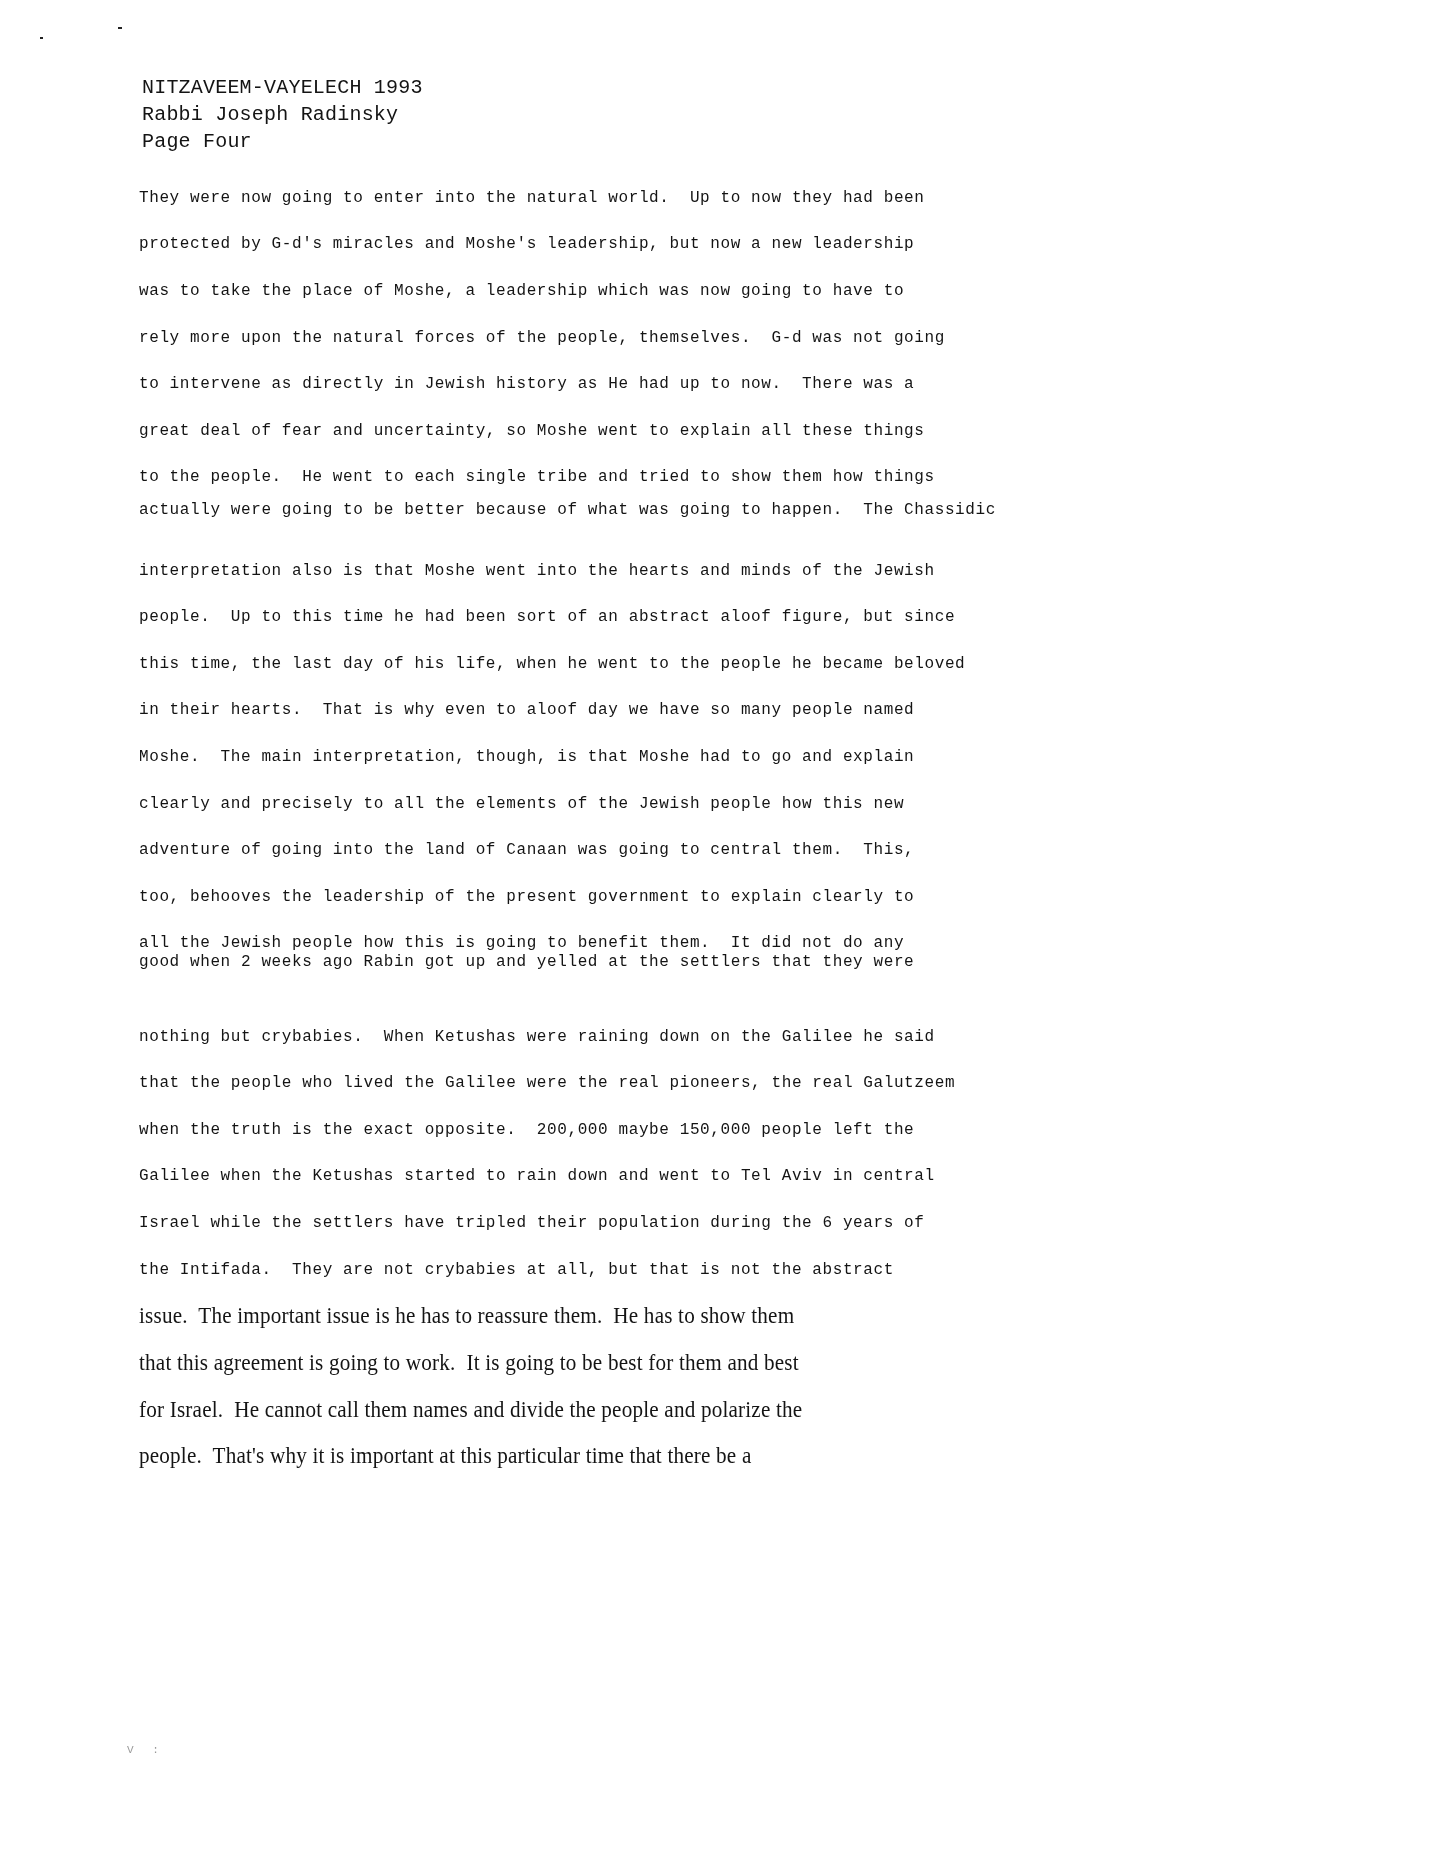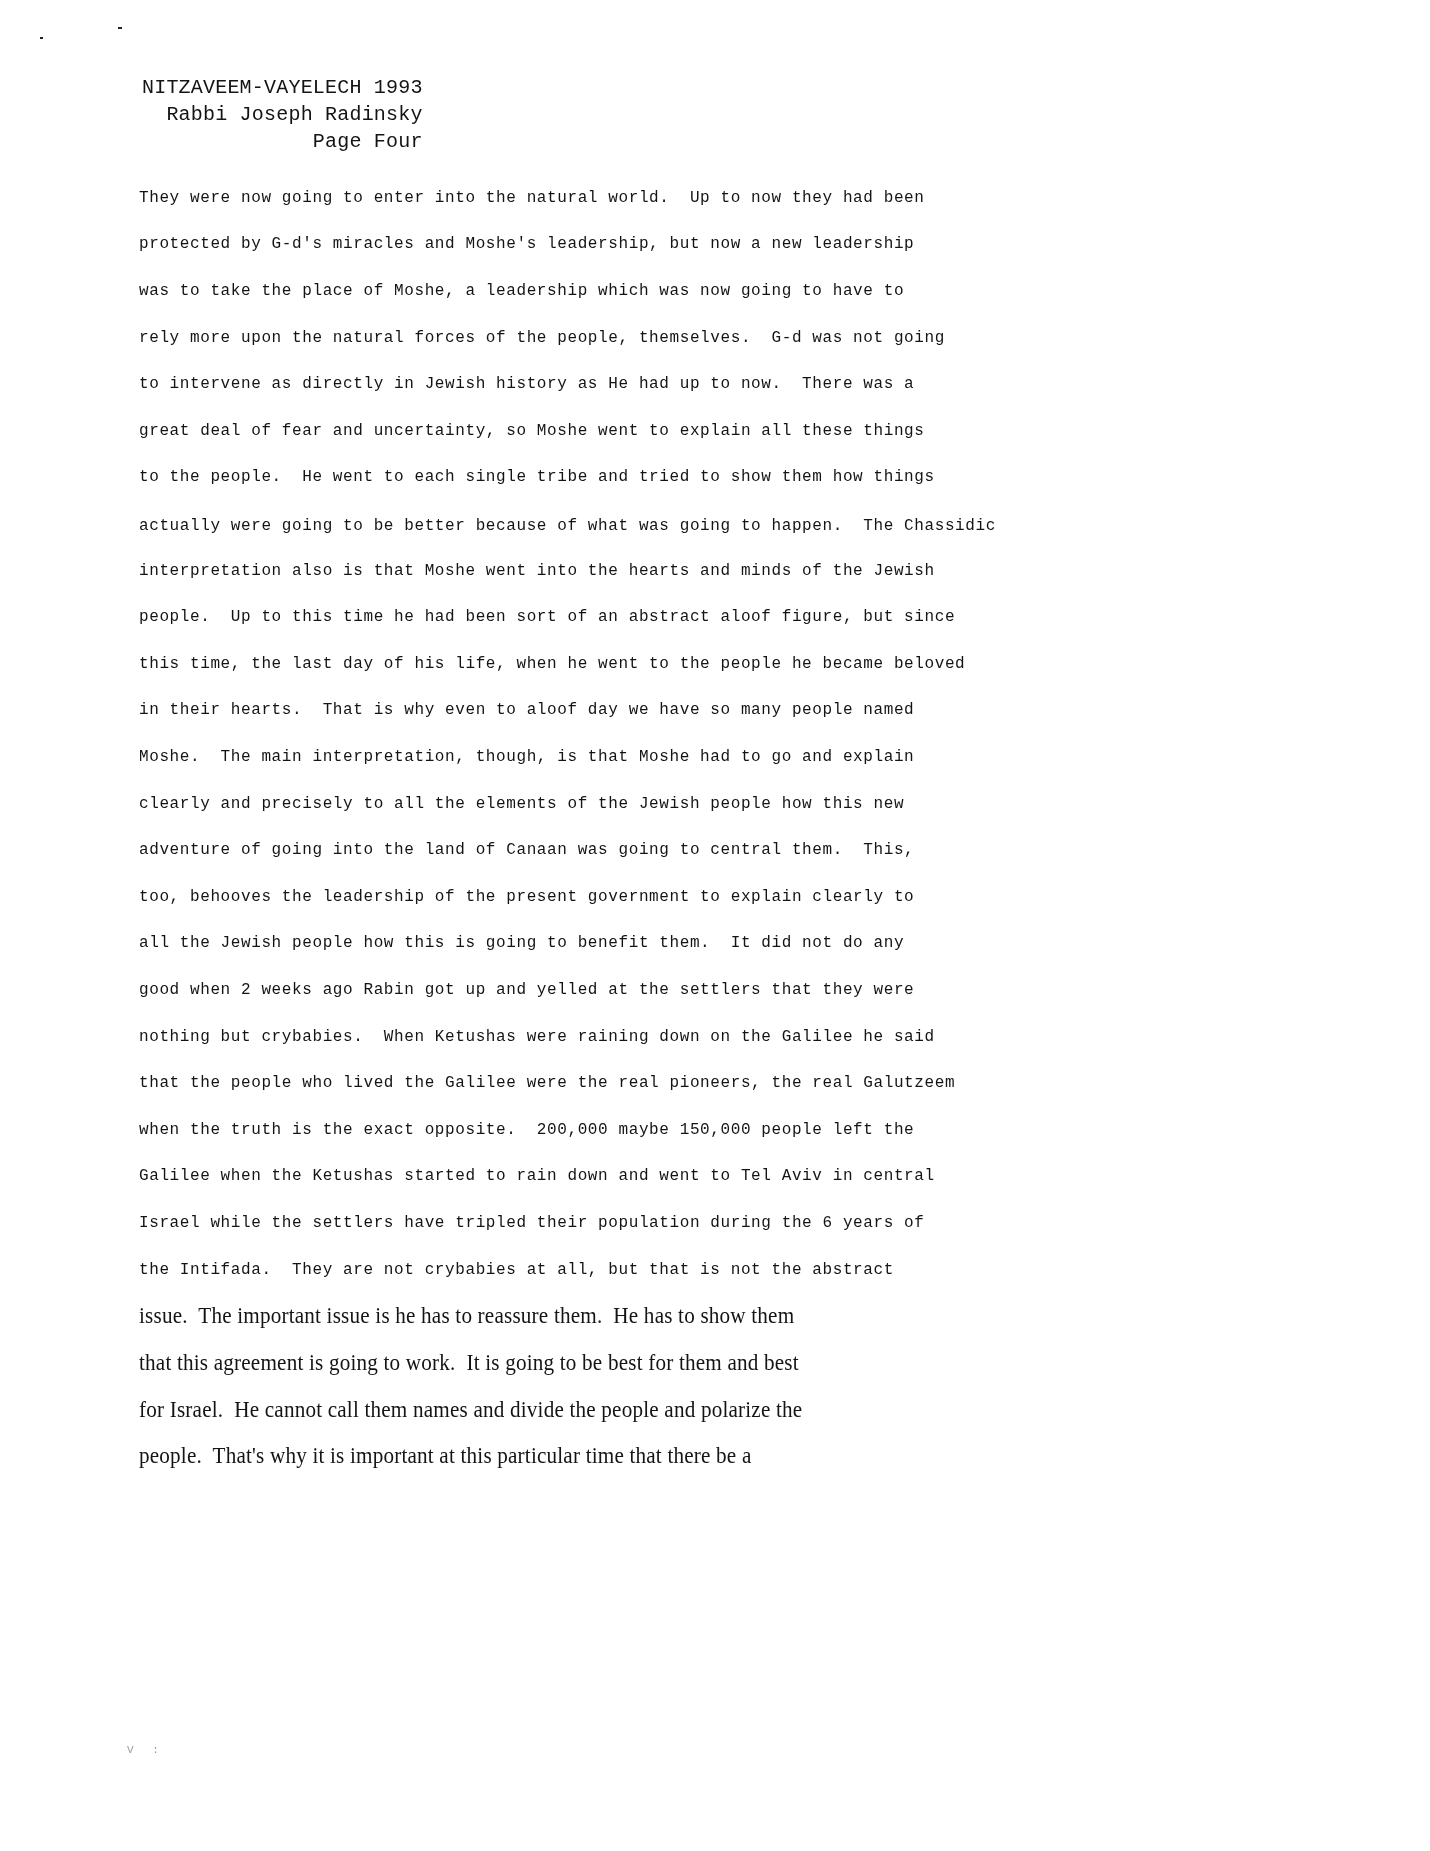--- a/index.html
+++ b/index.html
@@ -30,21 +30,20 @@
     }
     .speck.s1 { left: 118px; top: 27px; }
     .speck.s2 { left: 40px; top: 37px; width: 3px; }
     .header {
       position: absolute;
       left: 142px;
       top: 74px;
       font-size: 20px;
       line-height: 27px;
       letter-spacing: 0.2px;
-      text-align: right;
     }
     .header div {
       white-space: pre;
     }
     .body-text {
       position: absolute;
       left: 139px;
       top: 186px;
       width: 1150px;
     }
@@ -87,31 +86,31 @@
   </div>
 
   <div class="body-text">
     <div class="line" style="top:0px">They were now going to enter into the natural world.  Up to now they had been</div>
     <div class="line" style="top:46px">protected by G-d's miracles and Moshe's leadership, but now a new leadership</div>
     <div class="line" style="top:93px">was to take the place of Moshe, a leadership which was now going to have to</div>
     <div class="line" style="top:140px">rely more upon the natural forces of the people, themselves.  G-d was not going</div>
     <div class="line" style="top:186px">to intervene as directly in Jewish history as He had up to now.  There was a</div>
     <div class="line" style="top:233px">great deal of fear and uncertainty, so Moshe went to explain all these things</div>
     <div class="line" style="top:279px">to the people.  He went to each single tribe and tried to show them how things</div>
-    <div class="line" style="top:328px">actually were going to be better because of what was going to happen.  The Chassidic</div>
+    <div class="line" style="top:312px">actually were going to be better because of what was going to happen.  The Chassidic</div>
     <div class="line" style="top:373px">interpretation also is that Moshe went into the hearts and minds of the Jewish</div>
     <div class="line" style="top:419px">people.  Up to this time he had been sort of an abstract aloof figure, but since</div>
     <div class="line" style="top:466px">this time, the last day of his life, when he went to the people he became beloved</div>
     <div class="line" style="top:512px">in their hearts.  That is why even to aloof day we have so many people named</div>
     <div class="line" style="top:559px">Moshe.  The main interpretation, though, is that Moshe had to go and explain</div>
     <div class="line" style="top:606px">clearly and precisely to all the elements of the Jewish people how this new</div>
     <div class="line" style="top:652px">adventure of going into the land of Canaan was going to central them.  This,</div>
     <div class="line" style="top:699px">too, behooves the leadership of the present government to explain clearly to</div>
     <div class="line" style="top:745px">all the Jewish people how this is going to benefit them.  It did not do any</div>
-    <div class="line" style="top:792px">good when 2 weeks ago Rabin got up and yelled at the settlers that they were</div>
+    <div class="line" style="top:764px">good when 2 weeks ago Rabin got up and yelled at the settlers that they were</div>
     <div class="line" style="top:839px">nothing but crybabies.  When Ketushas were raining down on the Galilee he said</div>
     <div class="line" style="top:885px">that the people who lived the Galilee were the real pioneers, the real Galutzeem</div>
     <div class="line" style="top:932px">when the truth is the exact opposite.  200,000 maybe 150,000 people left the</div>
     <div class="line" style="top:978px">Galilee when the Ketushas started to rain down and went to Tel Aviv in central</div>
     <div class="line" style="top:1025px">Israel while the settlers have tripled their population during the 6 years of</div>
     <div class="line" style="top:1072px">the Intifada.  They are not crybabies at all, but that is not the abstract</div>
     <div class="line narrow" style="top:1118px">issue.  The important issue is he has to reassure them.  He has to show them</div>
     <div class="line narrow" style="top:1165px">that this agreement is going to work.  It is going to be best for them and best</div>
     <div class="line narrow" style="top:1212px">for Israel.  He cannot call them names and divide the people and polarize the</div>
     <div class="line narrow" style="top:1258px">people.  That's why it is important at this particular time that there be a</div>

